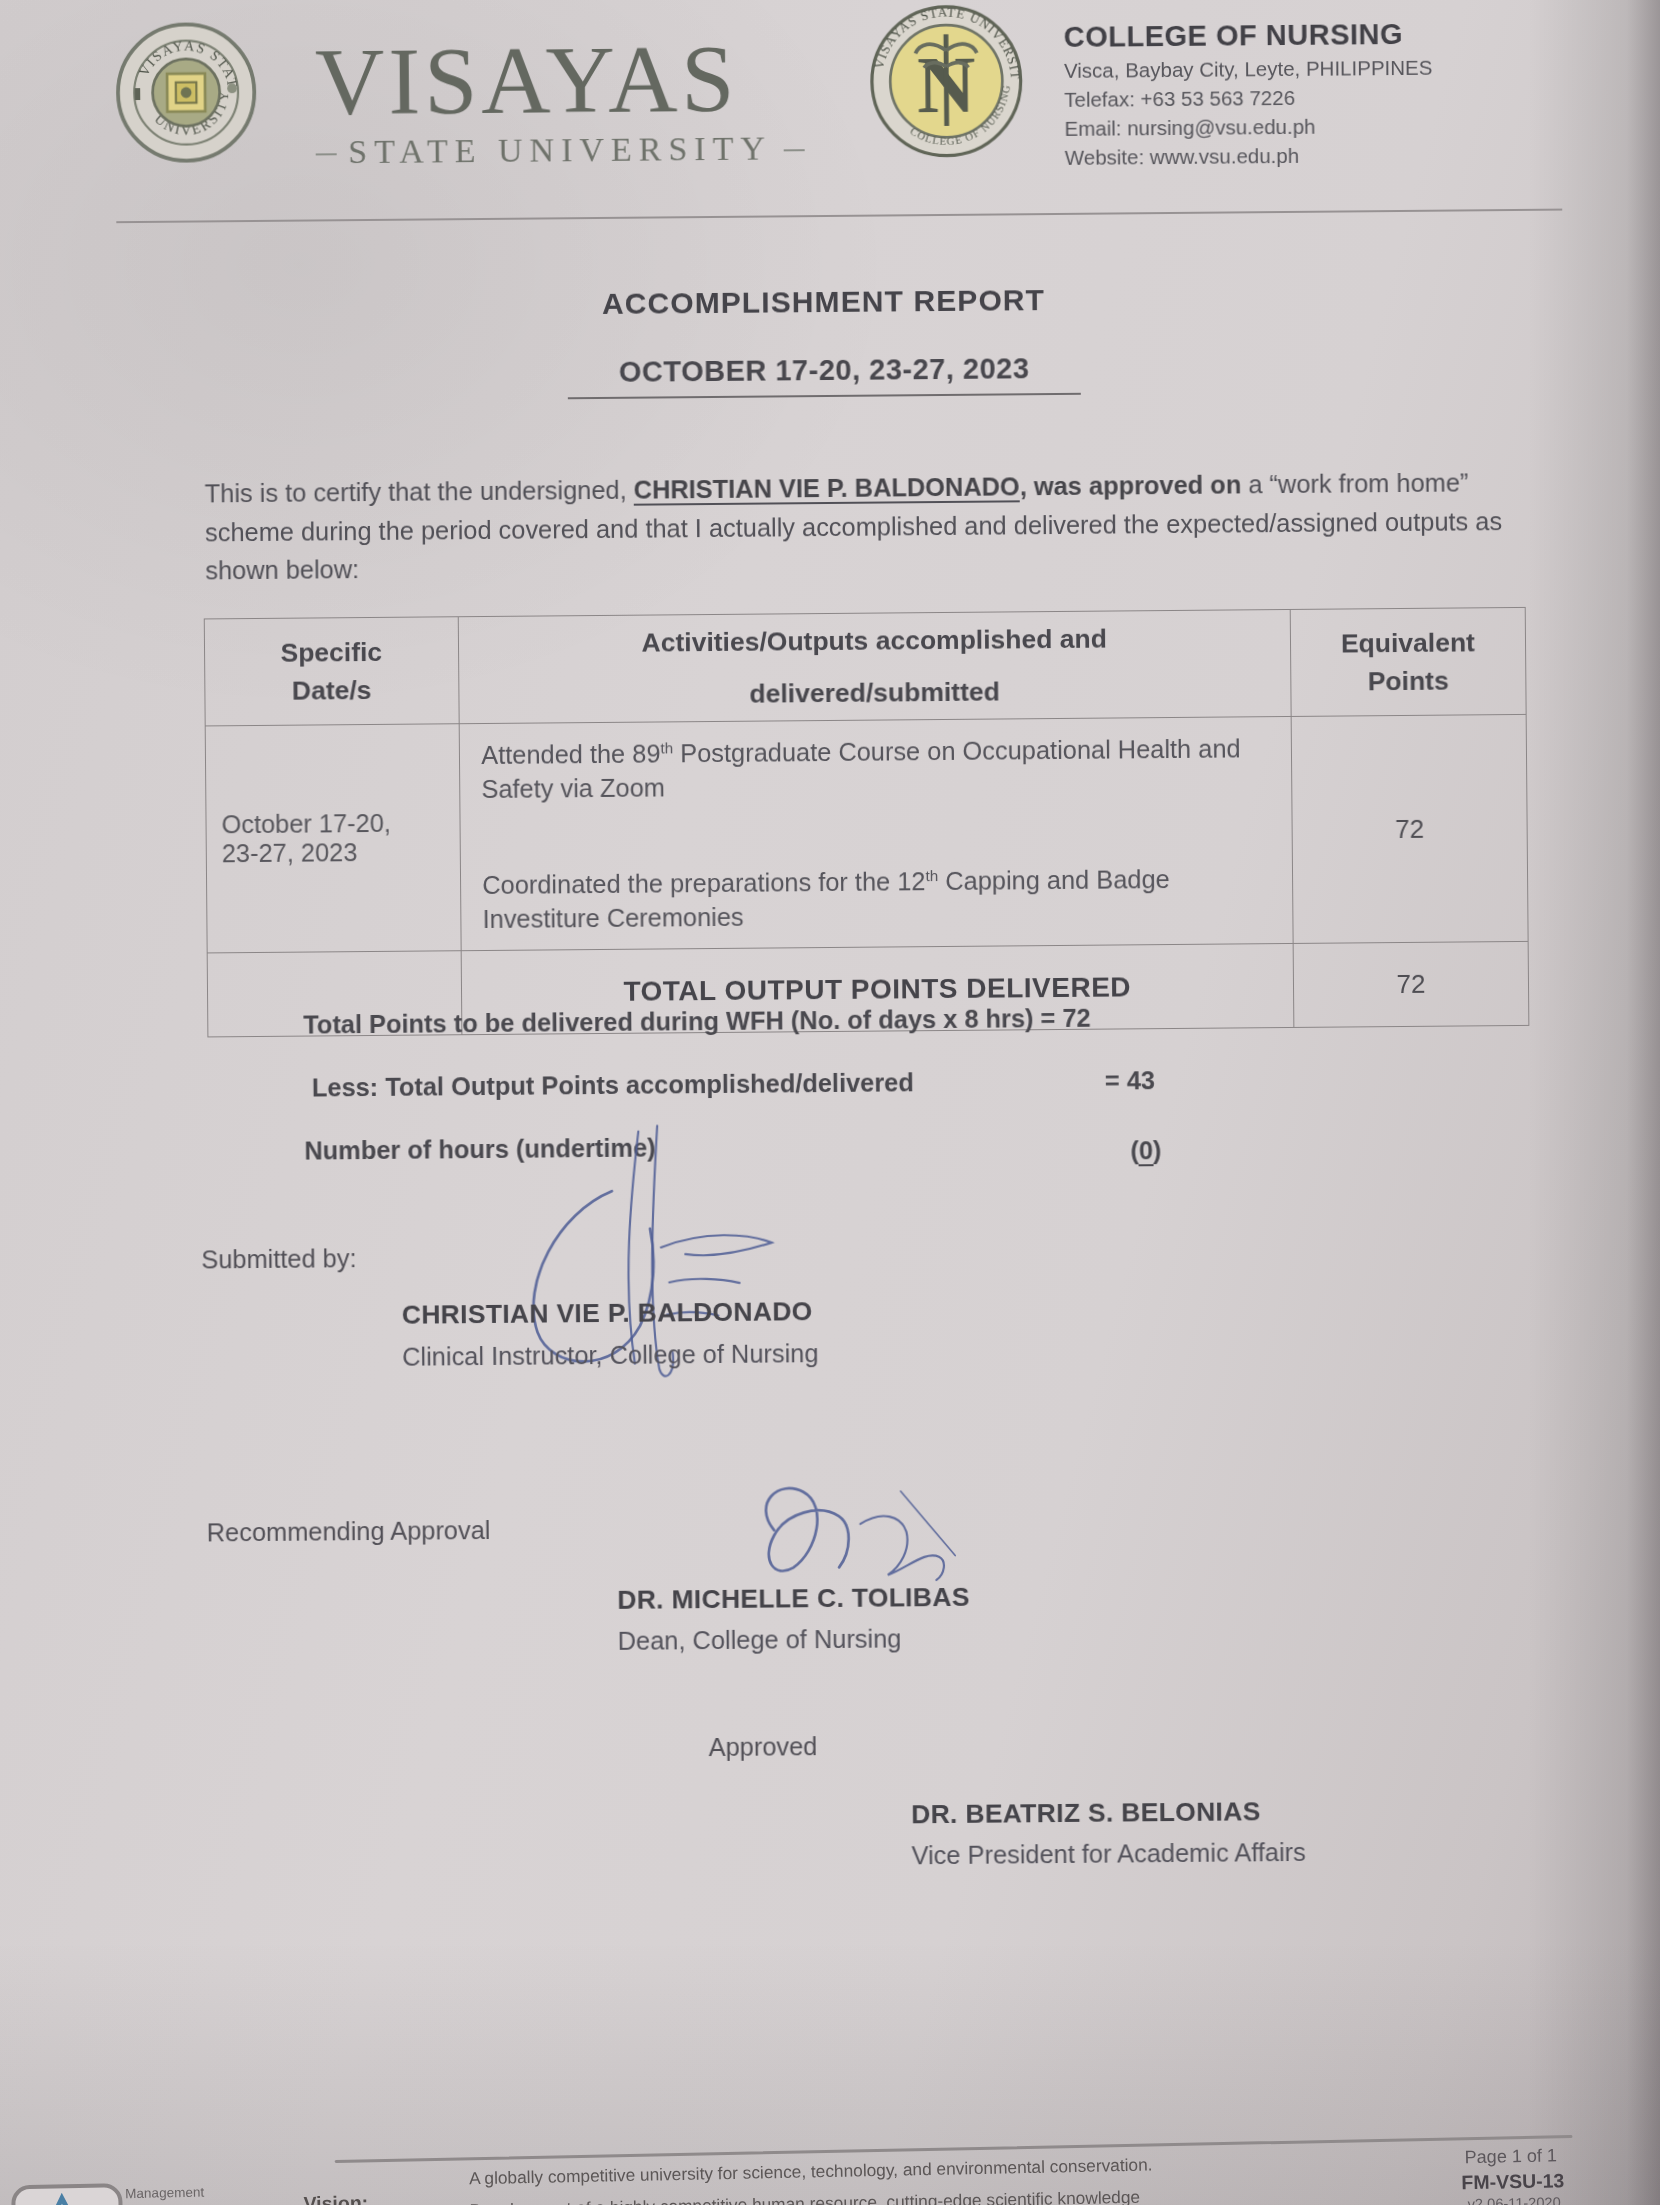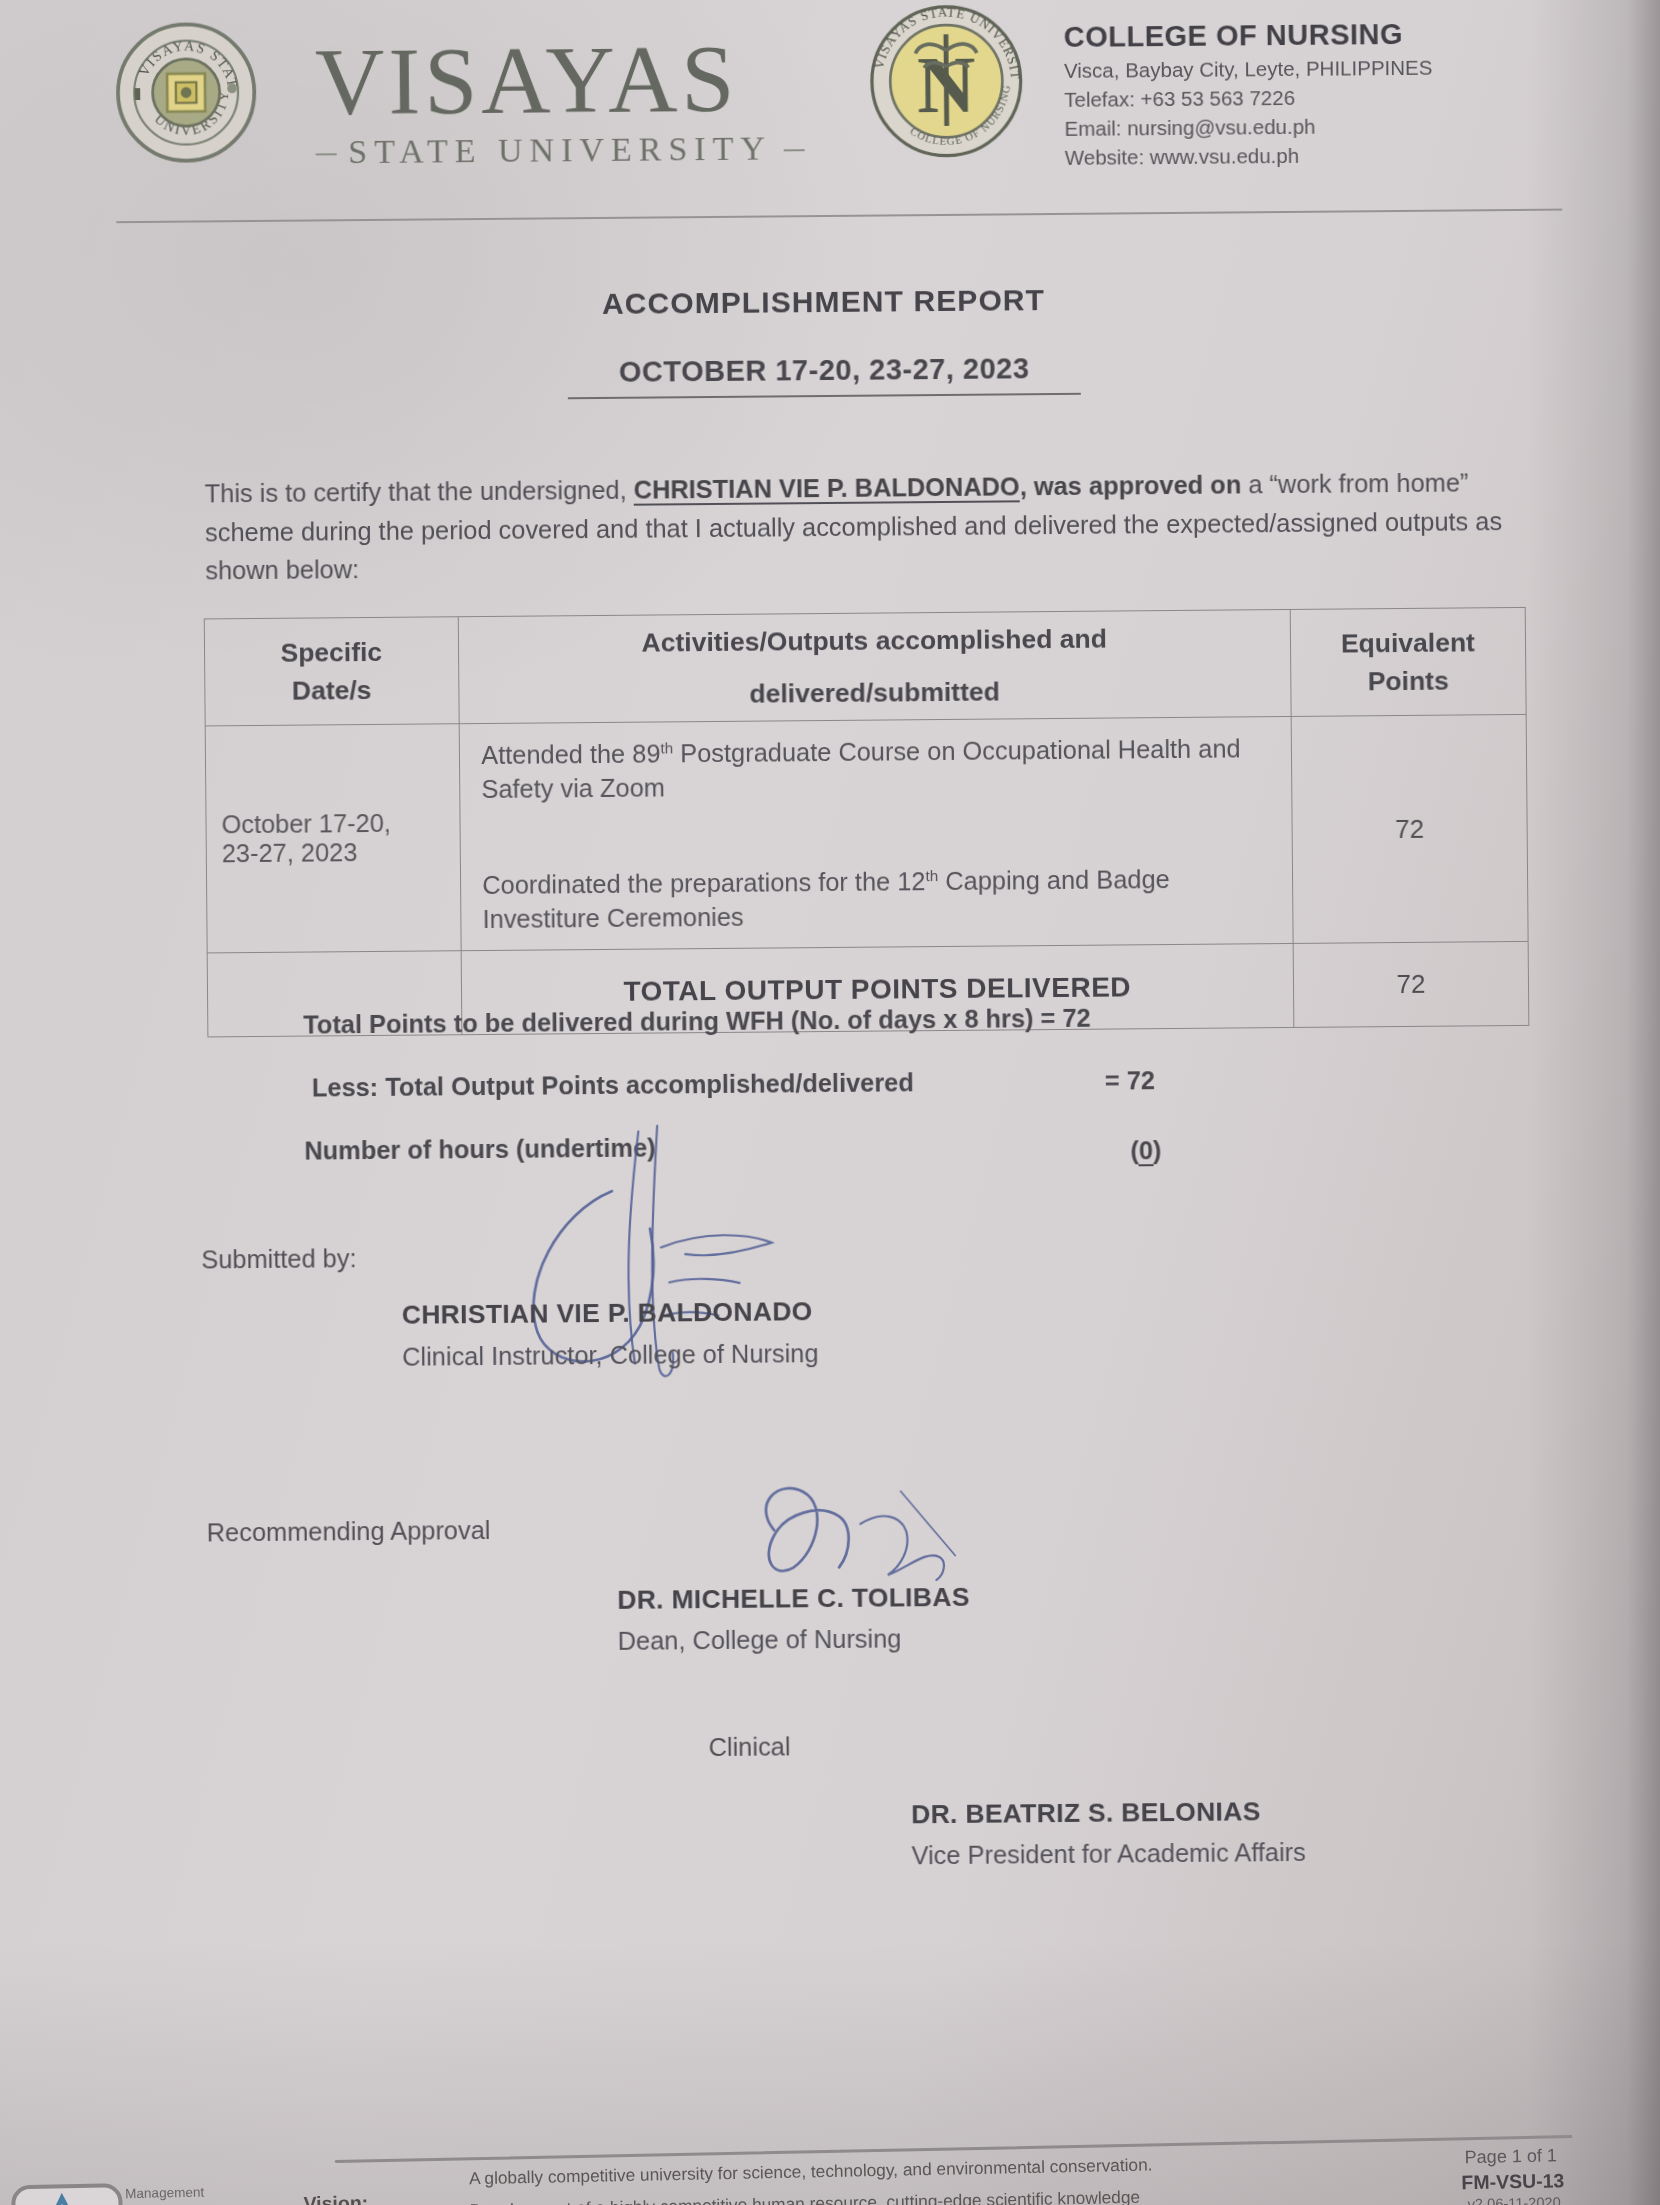--- a/index.html
+++ b/index.html
@@ -179,21 +179,21 @@
       <tr>
         <td style="height:81px;"></td>
         <td class="totalc">TOTAL OUTPUT POINTS DELIVERED</td>
         <td class="ptsc">72</td>
       </tr>
     </tbody>
       </table>
 
     <div class="sumline" style="left:304px;top:1006px;">Total Points to be delivered during WFH (No. of days x 8 hrs) = 72</div>
     <div class="sumline" style="left:312px;top:1069px;">Less:   Total Output Points accomplished/delivered</div>
-    <div class="sumline sum-val" style="left:1105px;top:1069px;">= 72</div>
+    <div class="sumline sum-val" style="left:1105px;top:1069px;">= 43</div>
     <div class="sumline" style="left:304px;top:1132px;">Number of hours (undertime)</div>
     <div class="sumline sum-val" style="left:1130px;top:1139px;"><span>(</span><span class="u0">0</span><span>)</span></div>
 
     <div class="abs siglabel" style="left:200px;top:1240px;">Submitted by:</div>
 
     <svg class="abs" style="left:476px;top:1119px;" width="335" height="270" viewBox="0 0 620 500">
       <path class="ink" stroke-width="5" d="M 250 130 C 150 170 80 300 110 390 C 135 460 250 470 300 380 C 330 320 330 250 320 200"></path>
       <path class="ink" stroke-width="4" d="M 300 20 C 285 140 268 300 290 450 M 335 10 C 325 160 315 340 335 460 C 342 485 365 475 360 430"></path>
       <path class="ink" stroke-width="4" d="M 340 235 C 420 205 500 210 545 228 C 490 245 430 255 385 248 M 355 300 C 400 290 450 294 485 302 M 350 360 C 385 352 420 356 445 362"></path>
     </svg>
@@ -205,21 +205,21 @@
 
     <svg class="abs" style="left:719px;top:1470px;" width="270" height="130" viewBox="0 0 500 240">
       <path class="ink" stroke-width="5" d="M 95 110 C 55 60 105 15 150 40 C 195 65 175 150 130 180 C 95 200 70 165 95 120 C 118 78 180 62 215 85 C 240 102 238 150 215 180"></path>
       <path class="ink" stroke-width="4" d="M 255 100 C 295 75 330 85 340 115 C 348 148 328 180 305 195 C 340 183 375 150 400 162 C 415 170 410 195 395 205"></path>
       <path class="ink" stroke-width="3" d="M 330 40 L 430 160"></path>
     </svg>
 
     <div class="abs signame" style="left:613px;top:1583px;">DR. MICHELLE C. TOLIBAS</div>
     <div class="abs sigtitle" style="left:613px;top:1617px;">Dean, College of Nursing</div>
 
-    <div class="abs siglabel" style="left:703px;top:1732px;">Clinical</div>
+    <div class="abs siglabel" style="left:703px;top:1732px;">Approved</div>
     <div class="abs signame" style="left:905px;top:1800px;">DR. BEATRIZ S. BELONIAS</div>
     <div class="abs sigtitle" style="left:905px;top:1834px;">Vice President for Academic Affairs</div>
 
   </div>
 
   <div class="footerwrap">
     <div class="f-rule"></div>
     <div class="f-page">Page 1 of 1</div>
     <div class="f-code">FM-VSU-13</div>
     <div class="f-ver">v2 06-11-2020</div>

